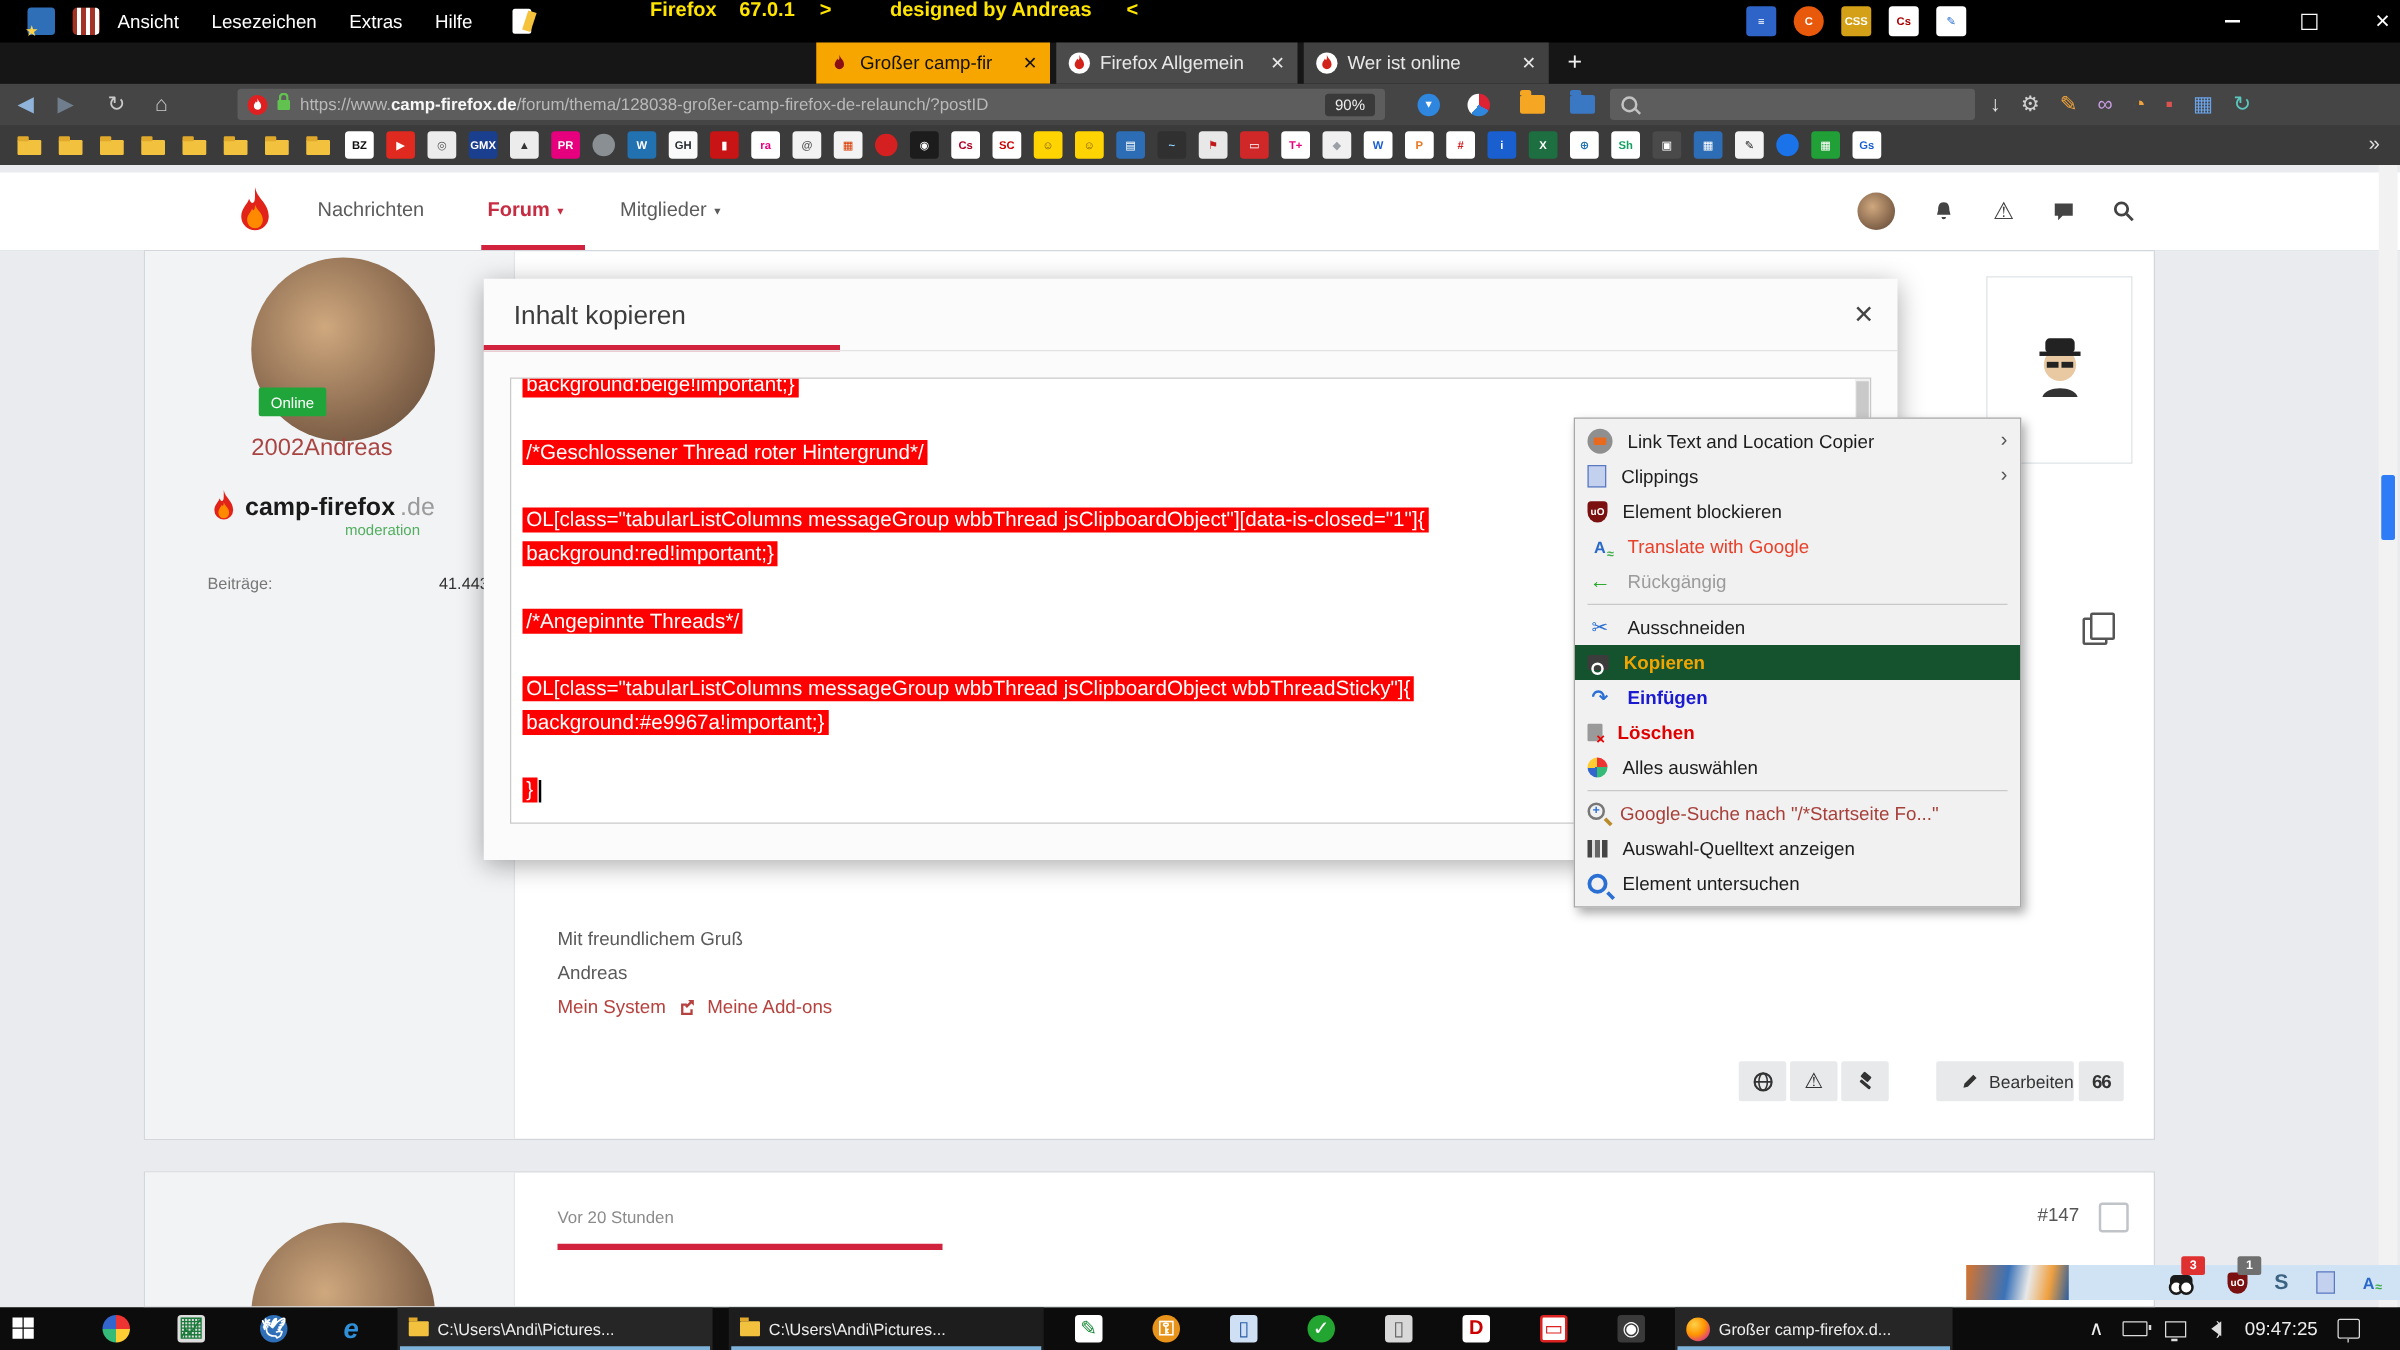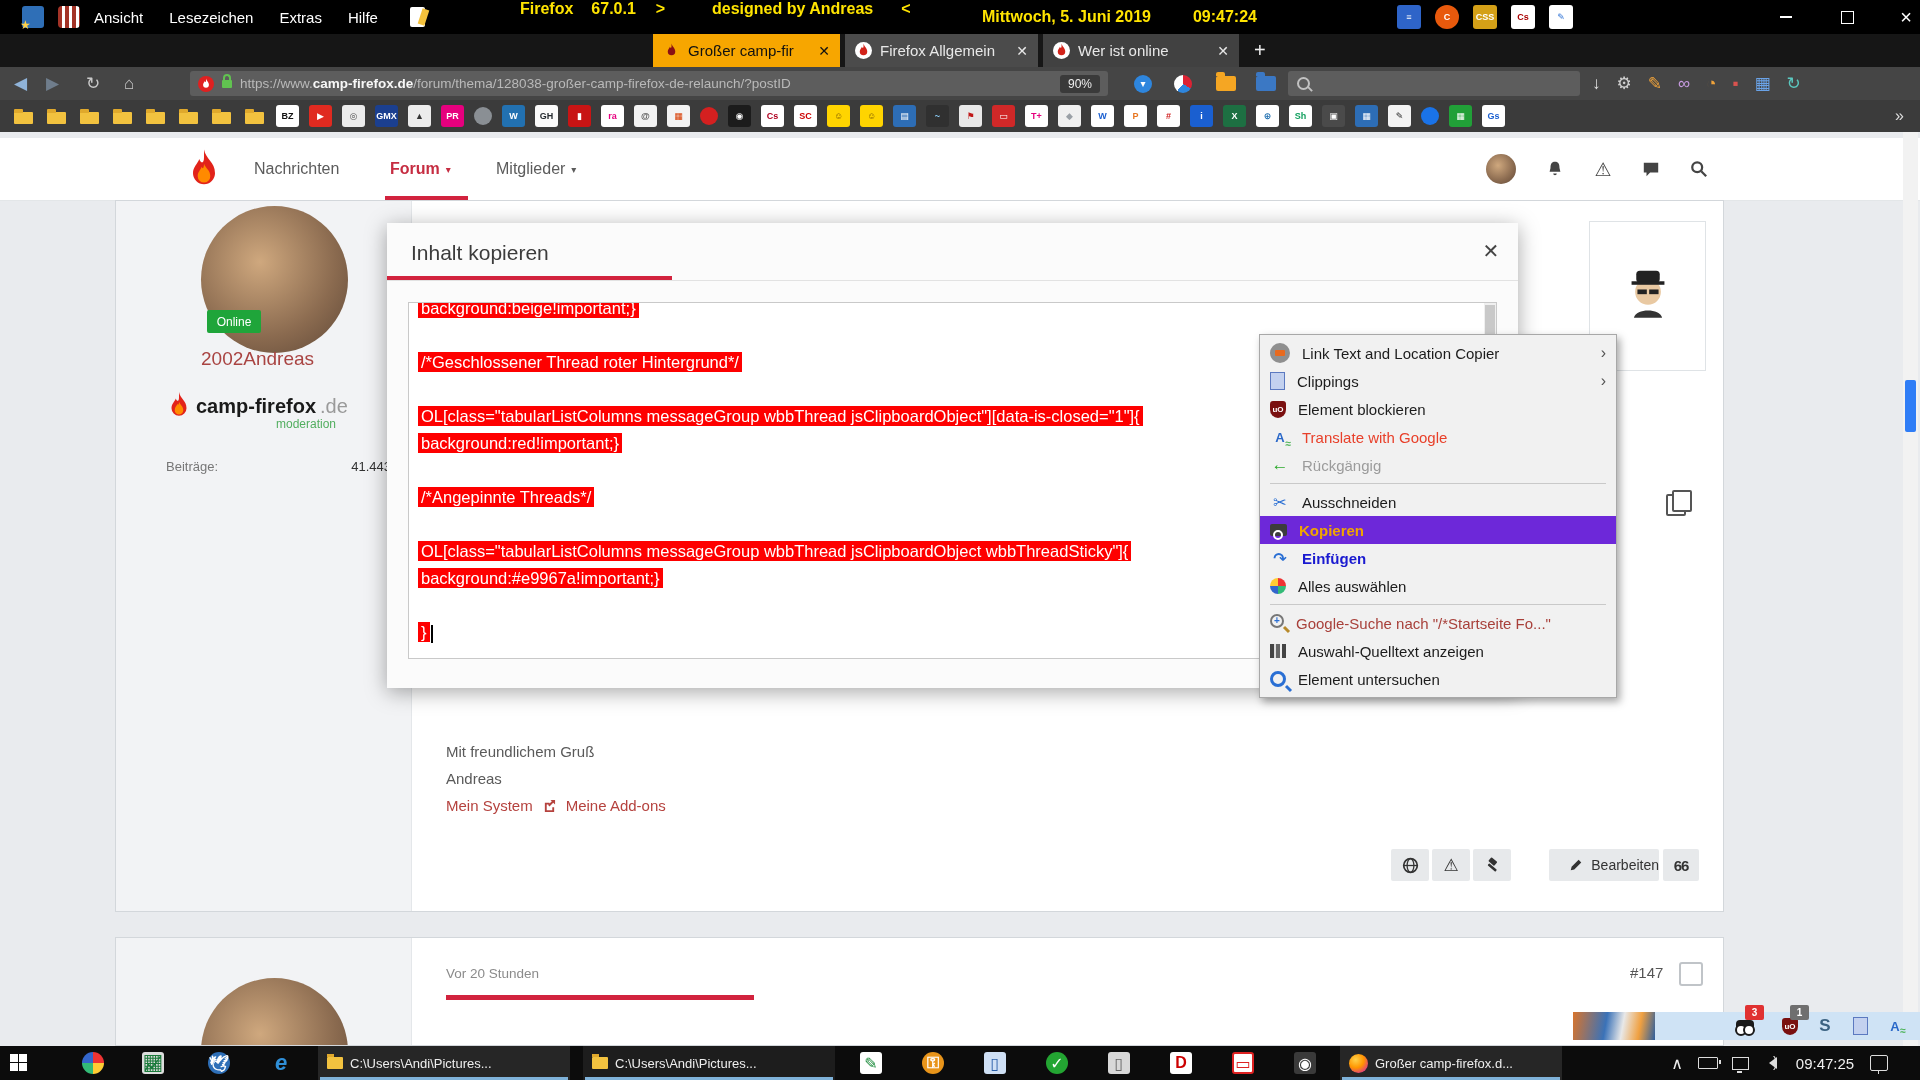--- a/index.html
+++ b/index.html
@@ -101,21 +101,21 @@
   .dbody{left:21px;top:79px;width:1089px;height:357px;background:#fff;border:1px solid #c9c9c9;box-sizing:border-box;overflow:hidden;}
   .codewrap{margin:-8px 0 0 9px;}
   .cl{line-height:27px;font-size:16.5px;white-space:pre;}
   .cl .r{background:#fe0000;color:#fff;padding:1px 3px;}
   .caretbar{display:inline-block;width:2px;height:18px;background:#000;vertical-align:middle;margin-left:1px;}
   .dscroll{left:1075px;top:0;width:12px;height:355px;background:#f0f0f0;}
   .dsthumb{left:1px;top:2px;width:10px;height:84px;background:#c9c9c9;}
   
   .ctxmenu{left:1259px;top:202px;width:358px;background:#f1f1f1;border:1px solid #a8a8a8;box-shadow:3px 4px 8px rgba(0,0,0,.35);padding:4px 0;box-sizing:border-box;}
   .mitem{height:28px;display:flex;align-items:center;padding:0 10px;font-size:15px;color:#1c1c1c;}
-  .mitem.hl{background:#6d28d9;}
+  .mitem.hl{background:#14532d;}
   .mi{width:20px;height:20px;margin-right:12px;flex:none;position:relative;display:flex;align-items:center;justify-content:center;font-size:15px;}
   .marrow{margin-left:auto;color:#555;font-size:16px;}
   .c-red{color:#e8402a;} .c-dis{color:#9b9b9b;} .c-ob{color:#f0a500;font-weight:bold;}
   .c-bb{color:#1a1ad0;font-weight:bold;} .c-rb{color:#e00000;font-weight:bold;} .c-dr{color:#a8403a;}
   .msep{height:1px;background:#c9c9c9;margin:4px 10px;}
   .ic-brush{background:#8f8f8f;border-radius:50%;}
   .ic-brush:after{content:"";position:absolute;left:5px;top:7px;width:10px;height:6px;background:#e86a1e;border-radius:1px;}
   .ic-clip-doc{background:#c3d1ef;border:1px solid #5b79c0;width:13px;height:16px;}
   .ic-ublock{background:#7a1010;color:#fff;font-size:8px;font-weight:bold;border-radius:3px 3px 50% 50%;width:16px;height:17px;}
   .ic-translate{color:#2a68c9;font-weight:bold;font-size:13px;}
@@ -183,24 +183,20 @@
       </div>
     <div class="ab pencil-ic"></div>
     <div class="ab yinfo">
       <span>Firefox</span>
       <span style="margin-left:18px">67.0.1</span>
       <span style="margin-left:20px">&gt;</span>
     </div>
     <div class="ab yinfo" style="left:700px">
       <span>designed by Andreas</span>
       <span style="margin-left:28px">&lt;</span>
-    </div>
-    <div class="ab dinfo">
-      <span>Mittwoch, 5. Juni 2019</span>
-      <span style="margin-left:42px">09:47:24</span>
     </div>
     <div class="ab tbicons">
       <span class="tbi" style="background:#2e64c8;color:#fff">≡</span>
       <span class="tbi" style="background:#e8590c;color:#fff;border-radius:50%">C</span>
       <span class="tbi" style="background:#d4a017;color:#fff">CSS</span>
       <span class="tbi" style="background:#fff;color:#a00">Cs</span>
       <span class="tbi" style="background:#fff;color:#2a6fd4">✎</span>
     </div>
     <div class="ab wbtn wmin" style="left:1752px">
         <i></i>
@@ -516,20 +512,24 @@
         </div>
         <div class="mitem hl">
           <span class="mi ic-camera"></span>
           <span class="c-ob">Kopieren</span>
         </div>
         <div class="mitem">
           <span class="mi ic-paste">↷</span>
           <span class="c-bb">Einfügen</span>
         </div>
         <div class="mitem">
+          <span class="mi ic-trash"></span>
+          <span class="c-rb">Löschen</span>
+        </div>
+        <div class="mitem">
           <span class="mi ic-palette"></span>
           <span>Alles auswählen</span>
         </div>
         <div class="msep"></div>
         <div class="mitem">
           <span class="mi ic-search-plus"></span>
           <span class="c-dr">Google-Suche nach "/*Startseite Fo..."</span>
         </div>
         <div class="mitem">
           <span class="mi ic-source"></span>

